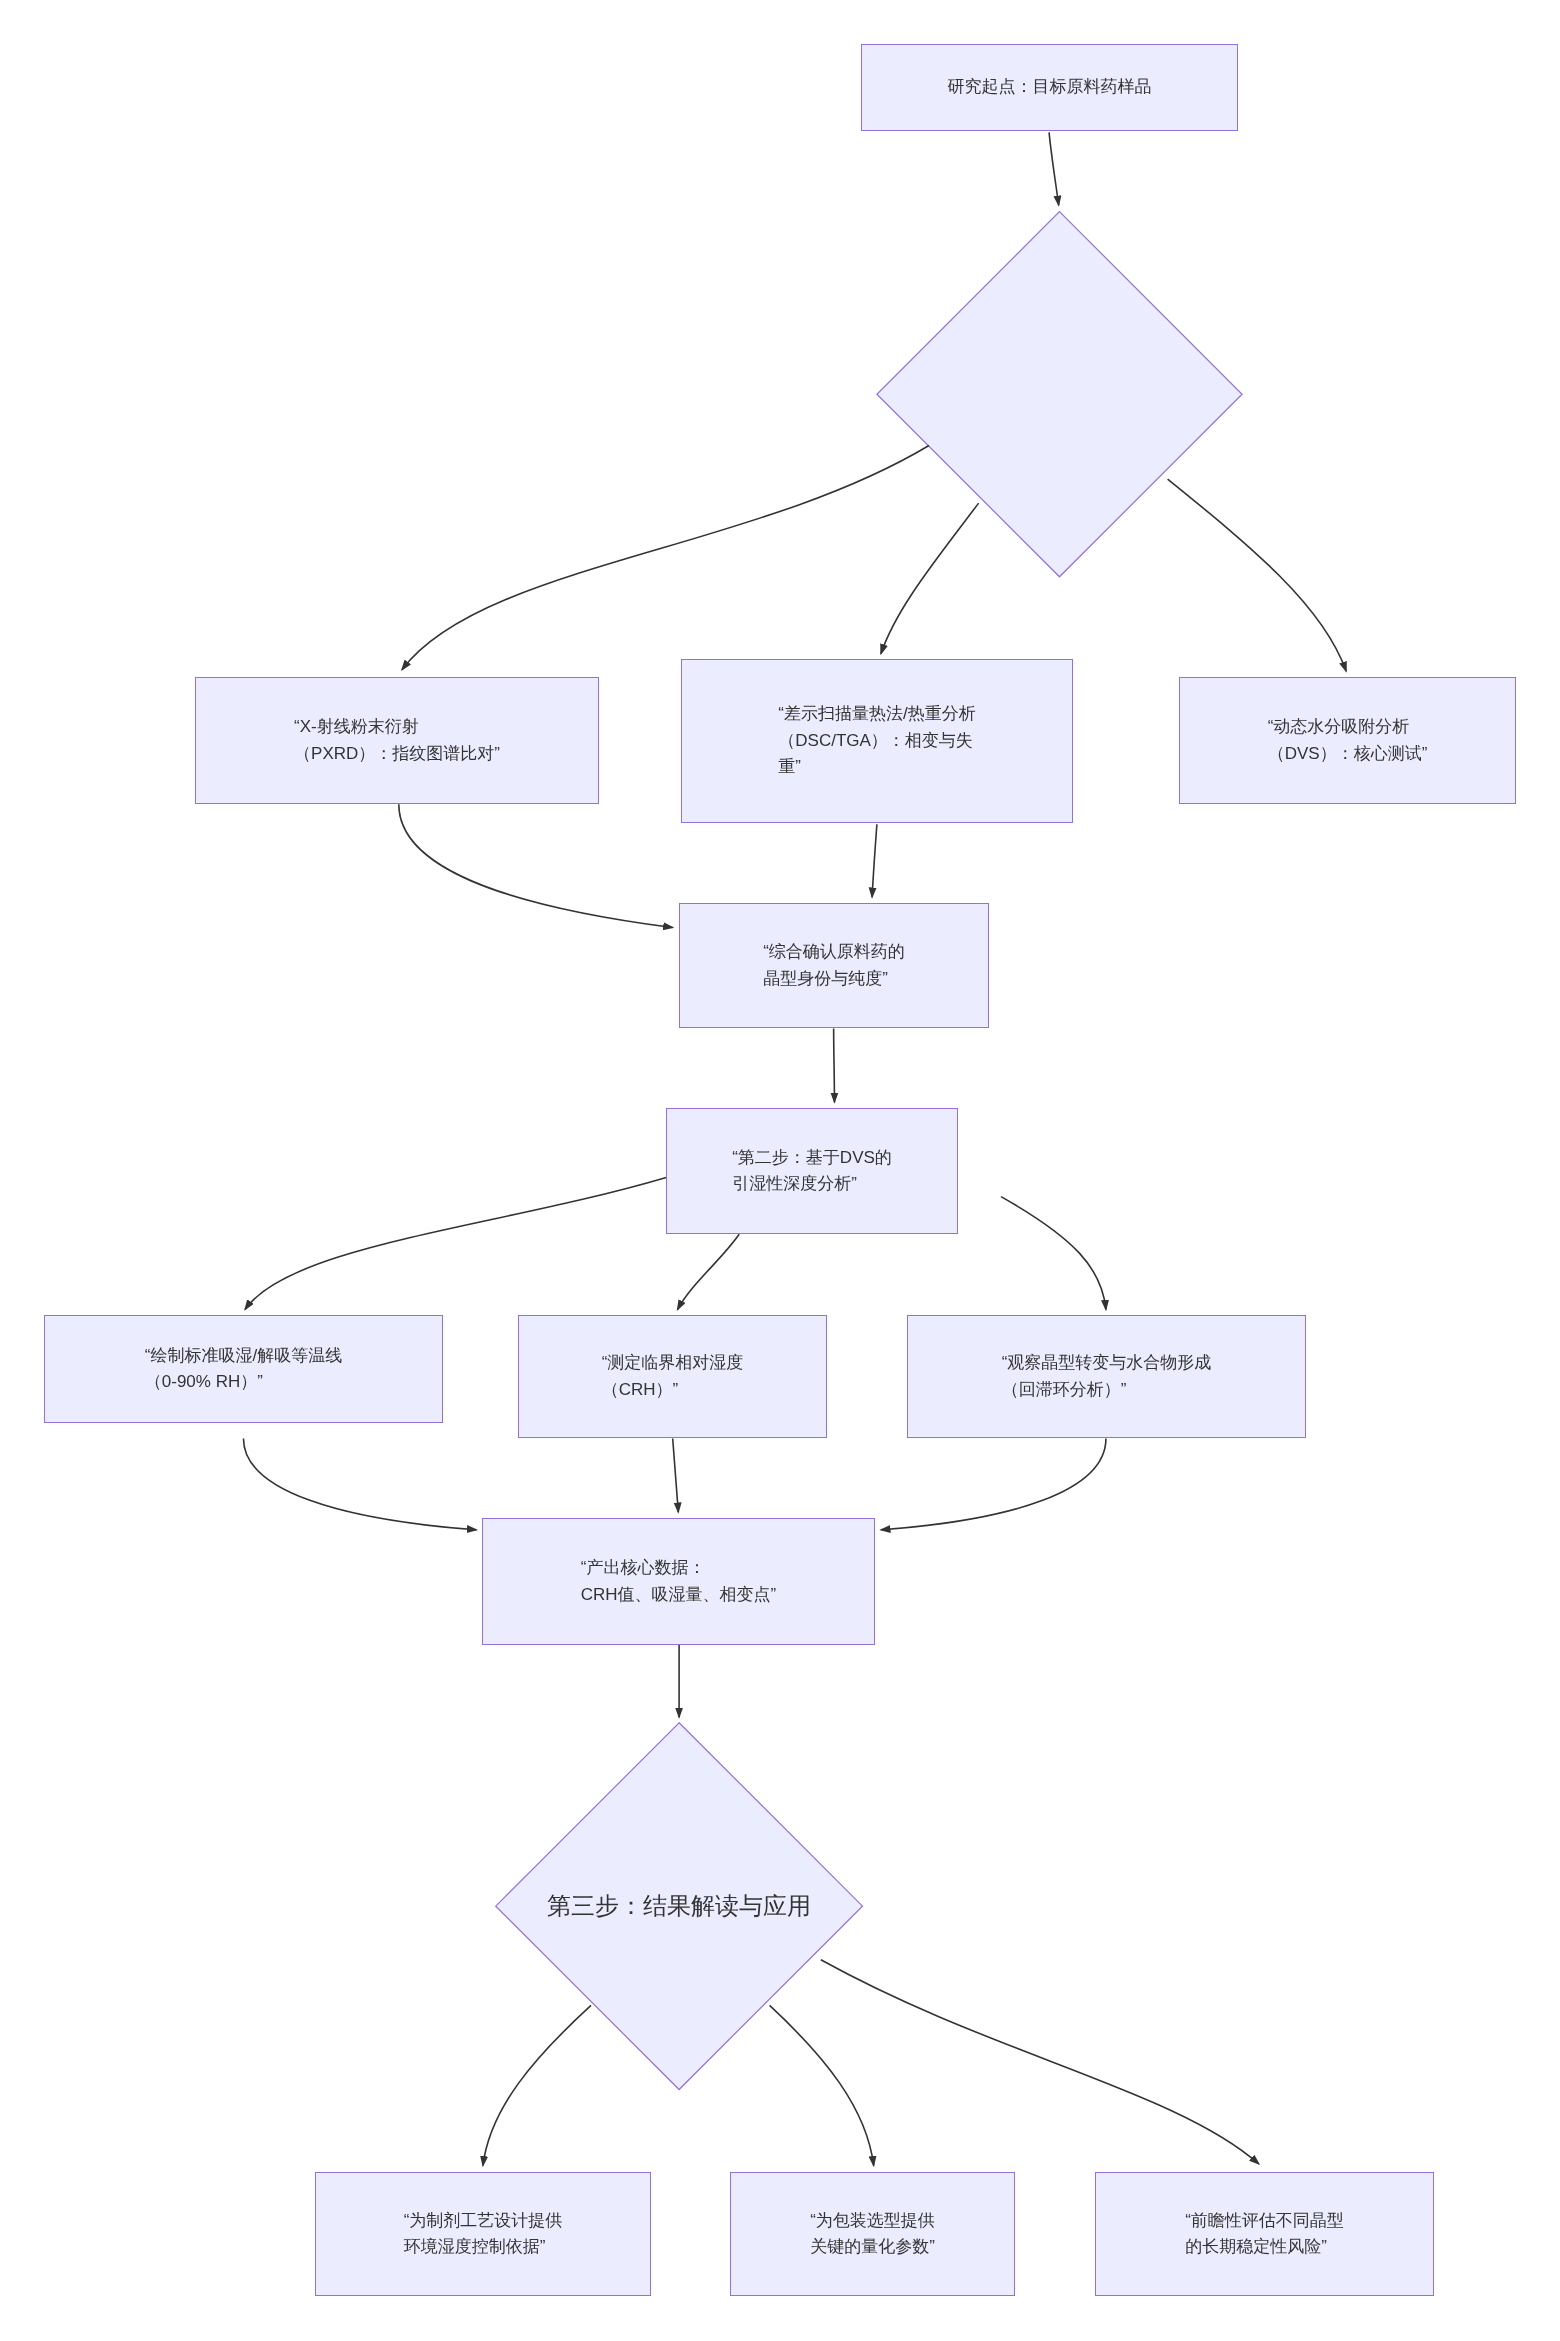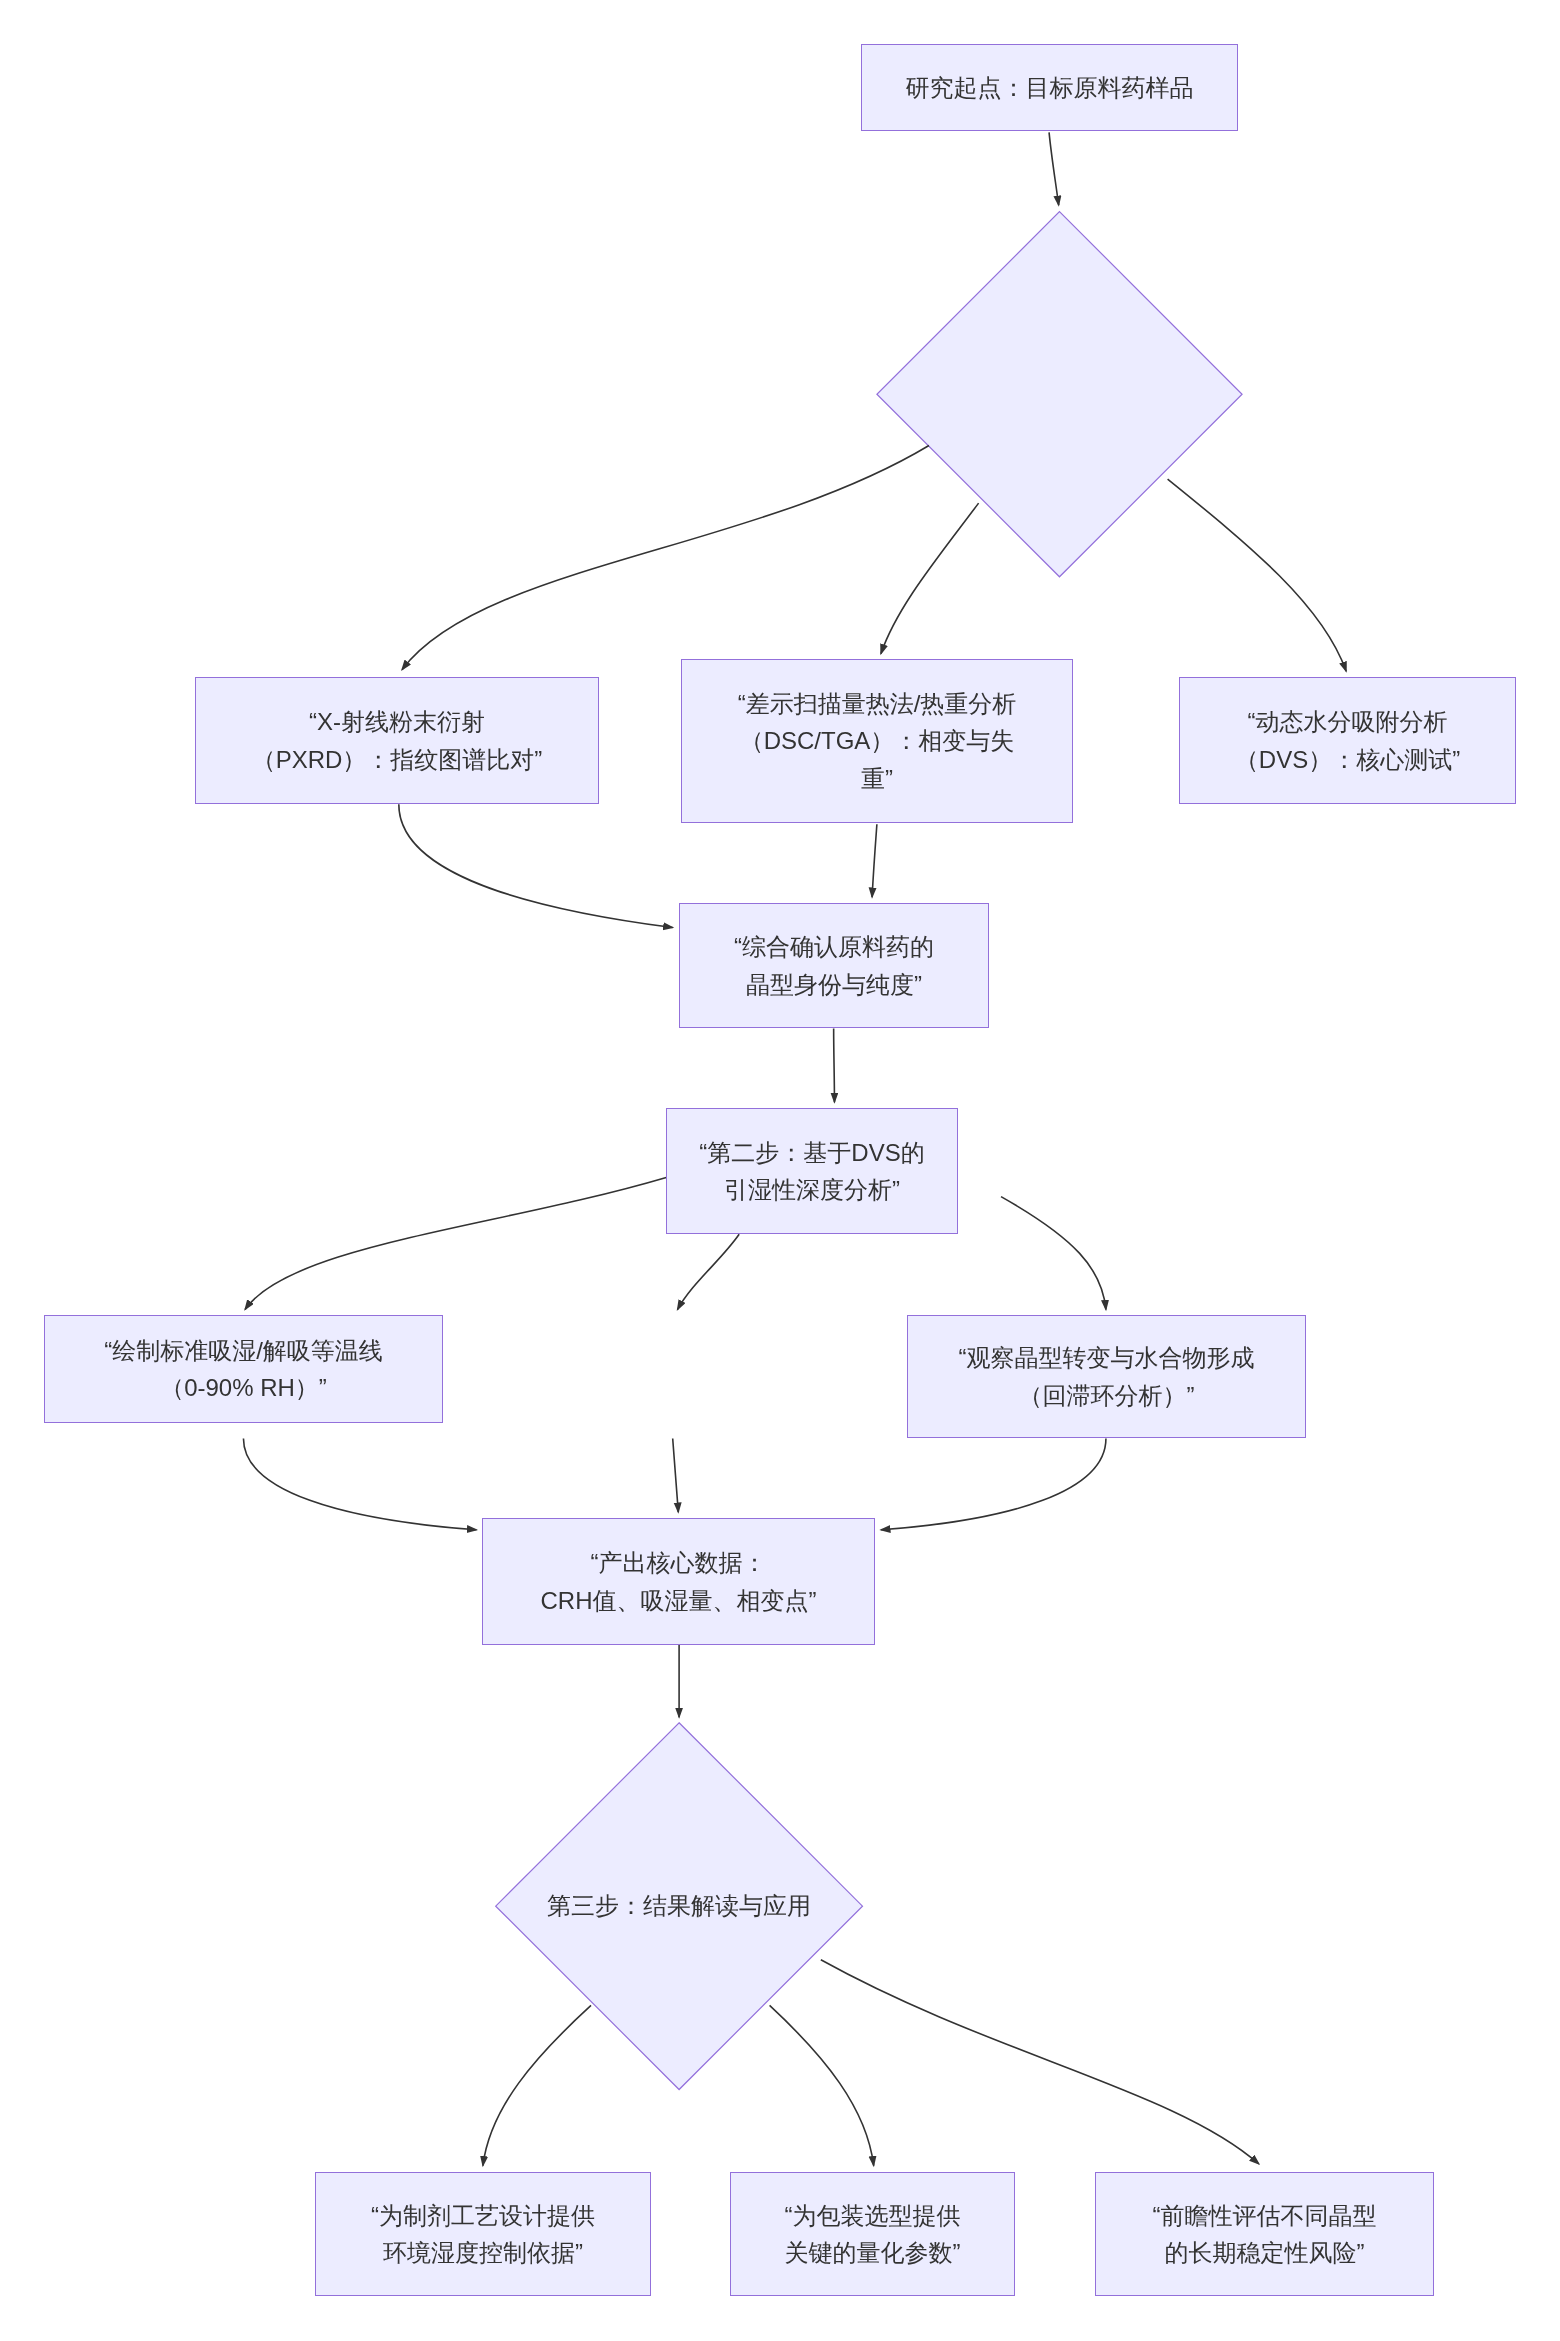--- a/index.html
+++ b/index.html
@@ -33,23 +33,22 @@
     stroke-width: 1.5px;
   }
   .node {
     position: absolute;
     box-sizing: border-box;
     background: var(--node-fill, #ECECFF);
     border: 1.6px solid var(--node-border, #9370DB);
     display: flex;
     align-items: center;
     justify-content: center;
-    text-align: center;
     white-space: pre-line;
-    font-size: 24px;
+    font-size: 17px;
     line-height: 1.55;
     color: var(--text, #333333);
   }
   .diamond-label {
     position: absolute;
     box-sizing: border-box;
     background: transparent;
     border: none;
     display: flex;
     align-items: center;
@@ -109,20 +108,22 @@
 
   <div class="node" style="left:679px;  top:903px; width:310px; height:125px">“综合确认原料药的
 晶型身份与纯度”</div>
 
   <div class="node" style="left:666px;  top:1108px; width:292px; height:126px">“第二步：基于DVS的
 引湿性深度分析”</div>
 
   <div class="node" style="left:44px;   top:1315px; width:399px; height:108px">“绘制标准吸湿/解吸等温线
 （0-90% RH）”</div>
 
+  <div class="node" style="left:518px;  top:1315px; width:309px; height:123px">“测定临界相对湿度
+（CRH）”</div>
 
   <div class="node" style="left:907px; top:1315px; width:399px; height:123px">“观察晶型转变与水合物形成
 （回滞环分析）”</div>
 
   <div class="node" style="left:482px;  top:1518px; width:393px; height:127px">“产出核心数据：
 CRH值、吸湿量、相变点”</div>
 
   <div class="node" style="left:315px;  top:2172px; width:336px; height:124px">“为制剂工艺设计提供
 环境湿度控制依据”</div>
 

